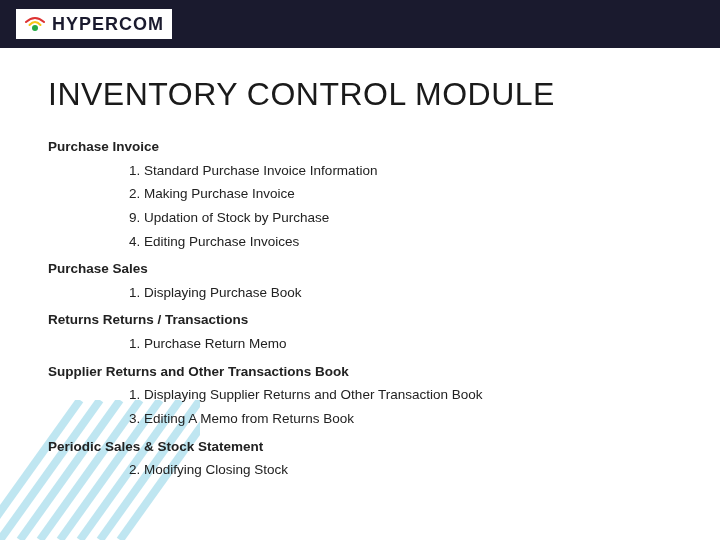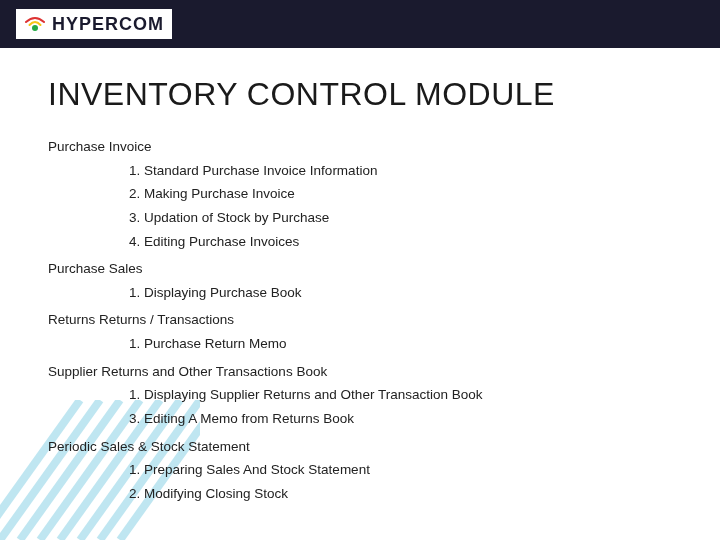--- a/index.html
+++ b/index.html
@@ -59,21 +59,21 @@
       letter-spacing: 0.5px;
     }
 
     .outline-list {
       font-size: 13.5px;
       color: #222222;
       line-height: 1.75;
     }
 
     .section-header {
-      font-weight: 400;
+      font-weight: 700;
       margin-top: 4px;
     }
 
     .sub-item {
       margin-left: 81px;
     }
 
     
     .stripe-decoration {
       position: absolute;
@@ -113,21 +113,21 @@
 
 <div class="content">
   <h1 class="page-title">INVENTORY CONTROL MODULE</h1>
 
   <div class="outline-list">
 
     <div>
       <div class="section-header">Purchase Invoice</div>
       <div class="sub-item">1.  Standard Purchase Invoice Information</div>
       <div class="sub-item">2.  Making Purchase Invoice</div>
-      <div class="sub-item">3.  Updation of Stock by Purchase</div>
+      <div class="sub-item">9.  Updation of Stock by Purchase</div>
       <div class="sub-item">4.  Editing Purchase Invoices</div>
     </div>
 
     <div>
       <div class="section-header">Purchase Sales</div>
       <div class="sub-item">1.  Displaying Purchase Book</div>
     </div>
 
     <div>
       <div class="section-header">Returns Returns / Transactions</div>
@@ -135,21 +135,20 @@
     </div>
 
     <div>
       <div class="section-header">Supplier Returns and Other Transactions Book</div>
       <div class="sub-item">1.  Displaying Supplier Returns and Other Transaction Book</div>
       <div class="sub-item">3.  Editing A Memo from Returns Book</div>
     </div>
 
     <div>
       <div class="section-header">Periodic Sales &amp; Stock Statement</div>
-      <div class="sub-item">1.  Preparing Sales And Stock Statement</div>
       <div class="sub-item">2.  Modifying Closing Stock</div>
     </div>
 
   </div>
 </div>
 
 <div class="stripe-decoration">
   <svg width="200" height="140" viewBox="0 0 200 140">
 
     <g opacity="0.35">

